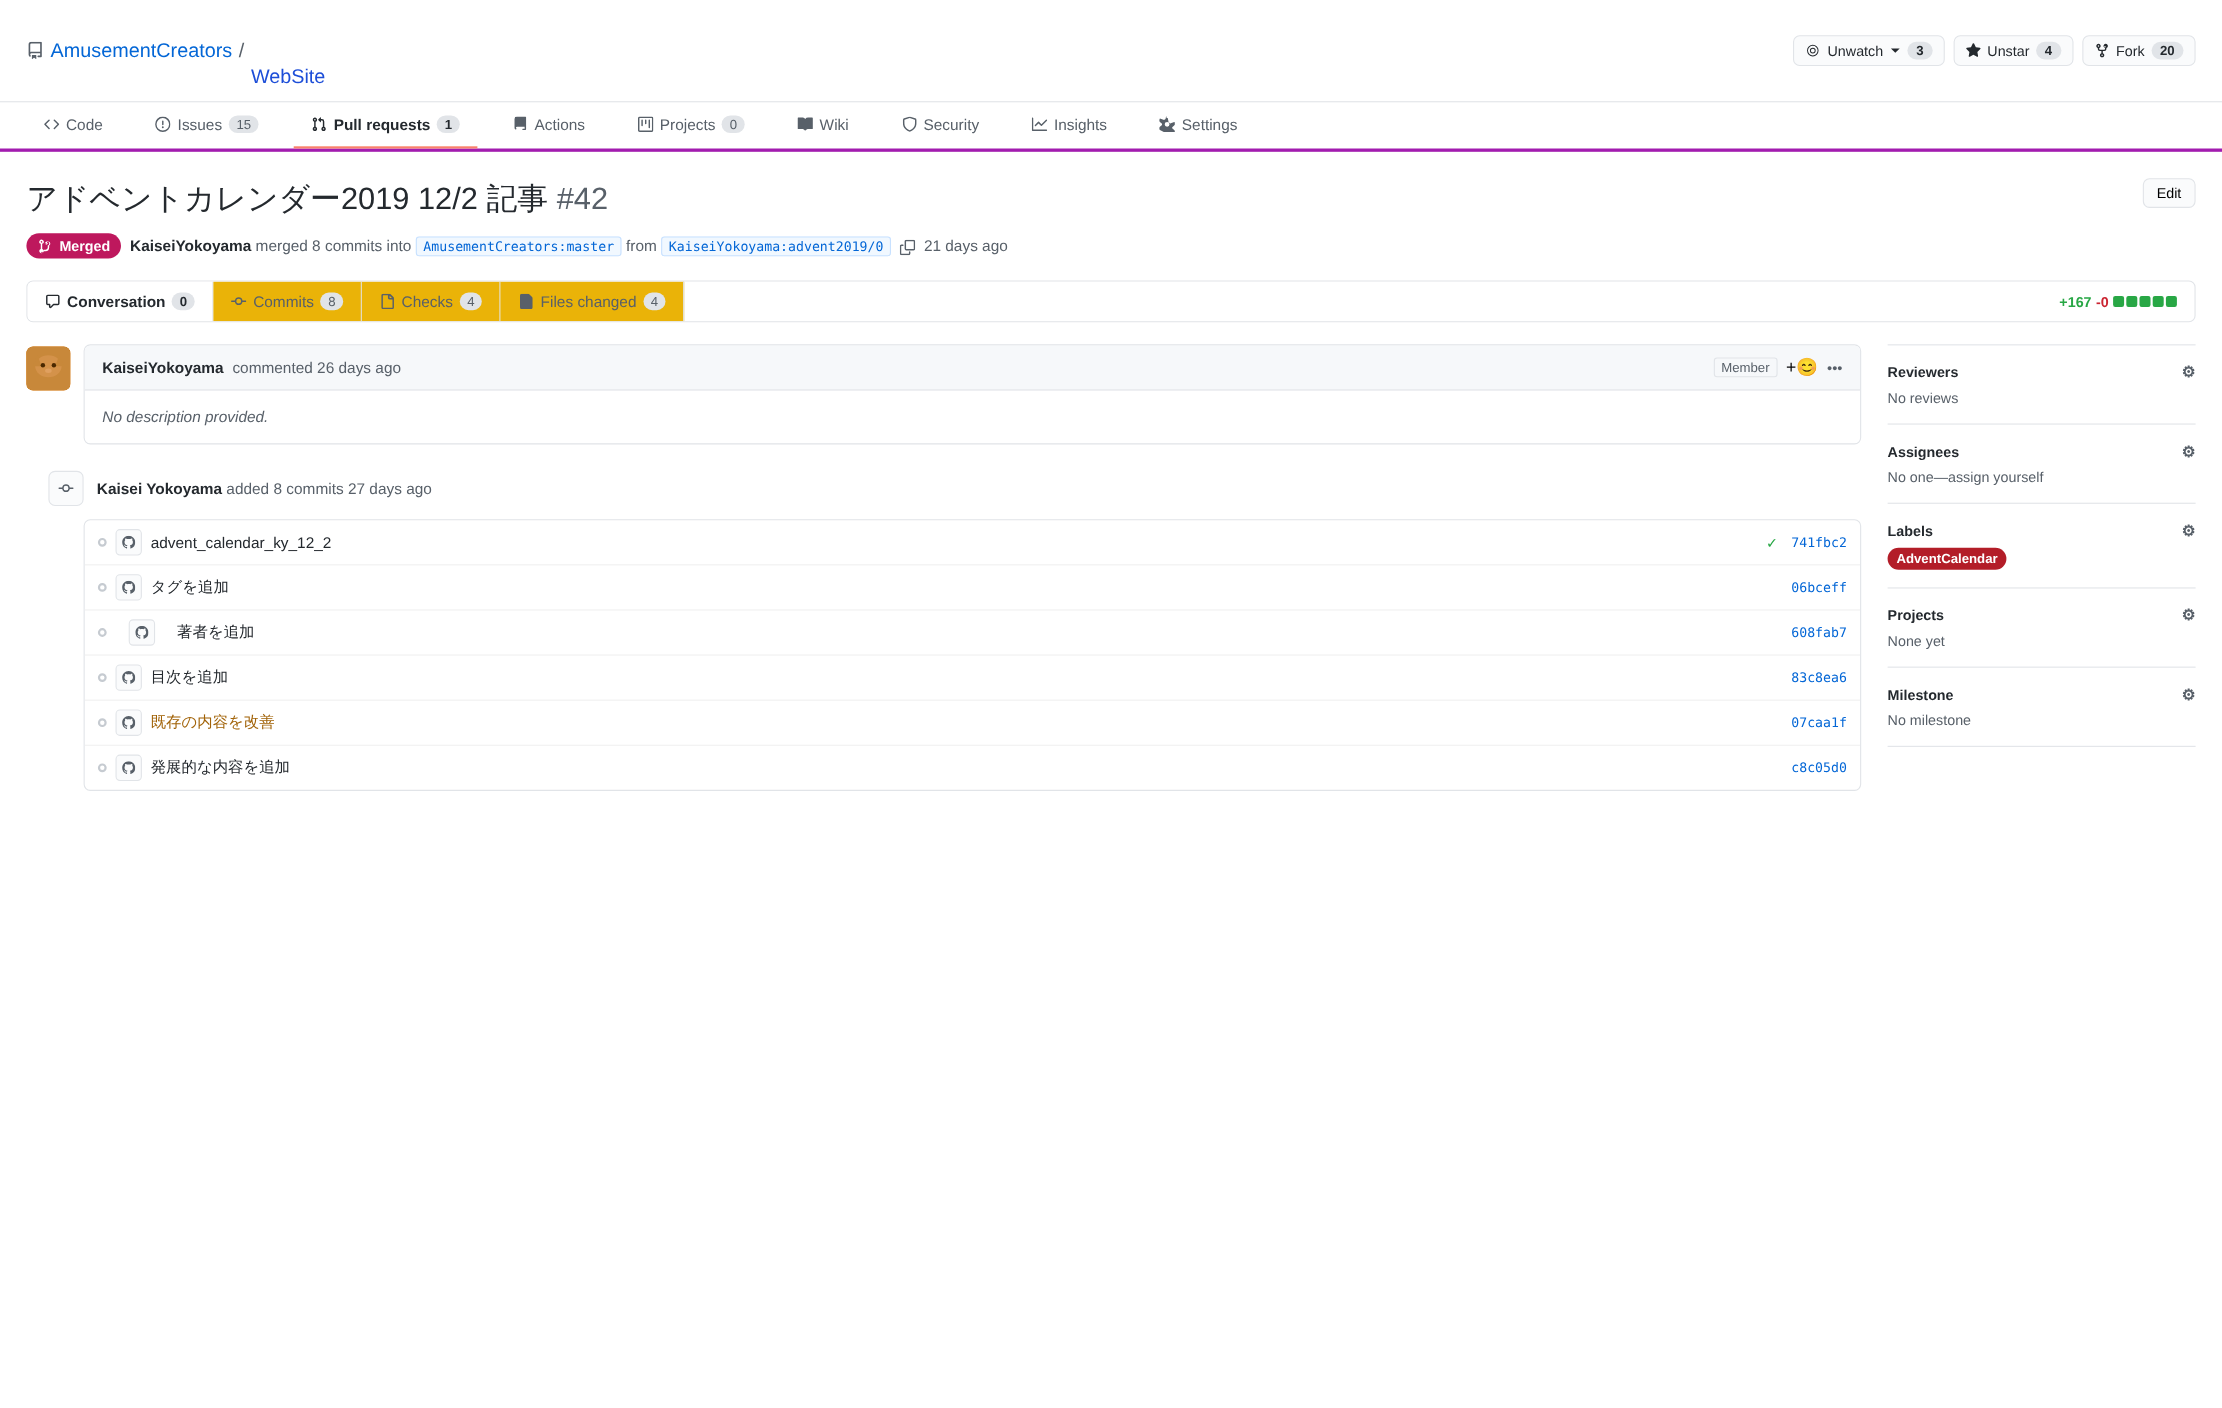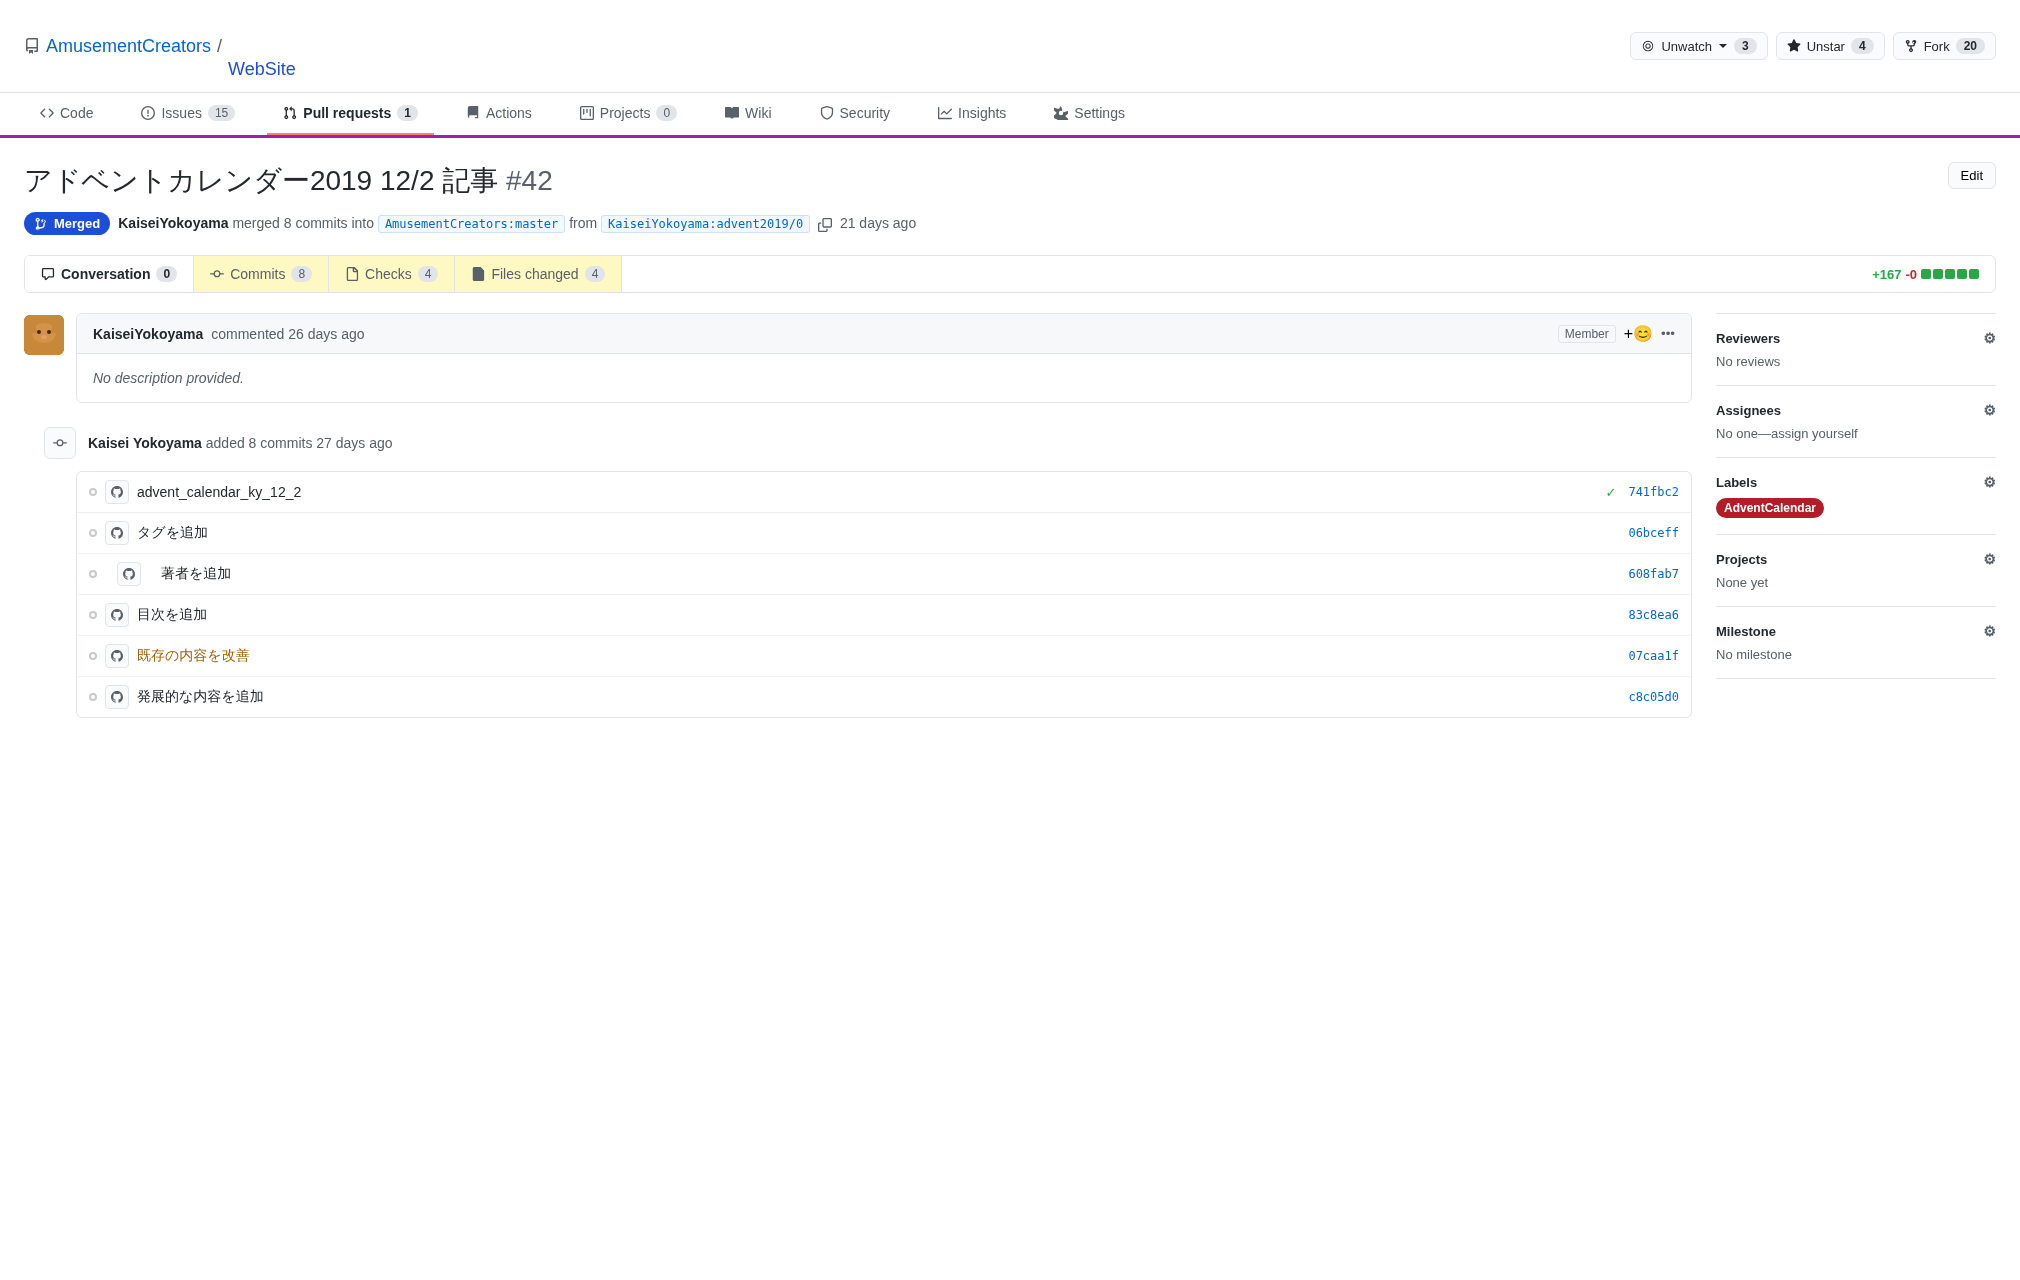--- a/index.html
+++ b/index.html
@@ -23,28 +23,28 @@
 
     
     .pr-content { padding: 24px 24px; }
     .pr-header { display: flex; align-items: flex-start; justify-content: space-between; margin-bottom: 12px; }
     .pr-title { font-size: 28px; font-weight: 400; color: #24292e; }
     .pr-title .pr-number { color: #586069; font-weight: 300; }
     .edit-btn { padding: 5px 12px; border: 1px solid #e1e4e8; border-radius: 6px; background: #fafbfc; font-size: 13px; cursor: pointer; white-space: nowrap; }
 
     
     .pr-meta { display: flex; align-items: center; gap: 8px; margin-bottom: 20px; flex-wrap: wrap; }
-    .merged-badge { display: flex; align-items: center; gap: 6px; background: #1d4ed8; color: white; padding: 4px 10px; border-radius: 20px; font-size: 13px; font-weight: 600; }
+    .merged-badge { display: flex; align-items: center; gap: 6px; background: #be185d; color: white; padding: 4px 10px; border-radius: 20px; font-size: 13px; font-weight: 600; }
     .pr-meta-text { color: #586069; font-size: 14px; }
     .pr-meta-text .user { font-weight: 600; color: #24292e; }
     .branch-tag { background: #f1f8ff; border: 1px solid #c8e1ff; color: #0366d6; padding: 1px 6px; border-radius: 3px; font-family: monospace; font-size: 12px; }
 
     
     .pr-tabs { display: flex; align-items: center; border: 1px solid #e1e4e8; border-radius: 6px; margin-bottom: 20px; overflow: hidden; }
-    .pr-tab { display: flex; align-items: center; gap: 6px; padding: 10px 16px; font-size: 14px; color: #586069; cursor: pointer; border-right: 1px solid #e1e4e8; background: #fef9c3; }
+    .pr-tab { display: flex; align-items: center; gap: 6px; padding: 10px 16px; font-size: 14px; color: #586069; cursor: pointer; border-right: 1px solid #e1e4e8; background: #eab308; }
     .pr-tab:last-child { border-right: none; }
     .pr-tab.active { background: #fff; color: #24292e; font-weight: 600; }
     .tab-badge { background: #e1e4e8; border-radius: 20px; padding: 1px 7px; font-size: 12px; }
     .diff-stats { margin-left: auto; display: flex; align-items: center; gap: 4px; padding: 0 16px; font-size: 13px; font-weight: 600; }
     .additions { color: #28a745; }
     .deletions { color: #cb2431; }
     .diff-blocks { display: flex; gap: 2px; }
     .diff-block { width: 10px; height: 10px; border-radius: 2px; background: #28a745; }
 
     

